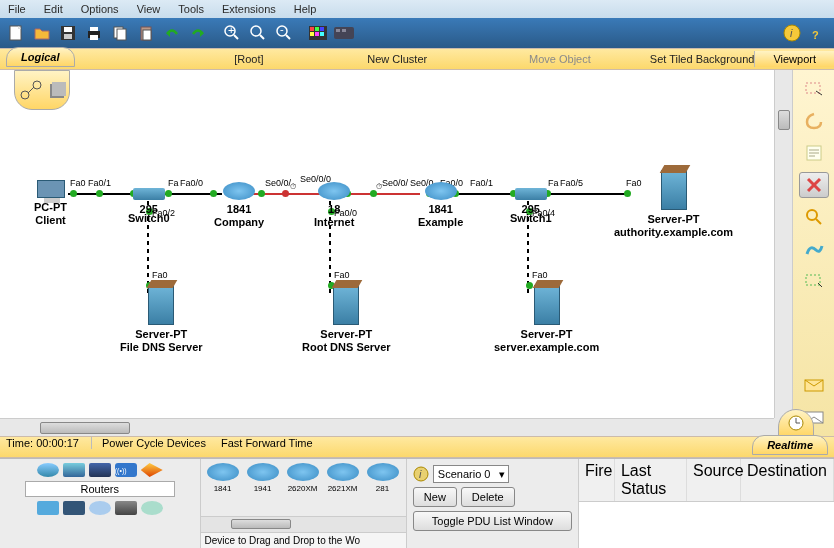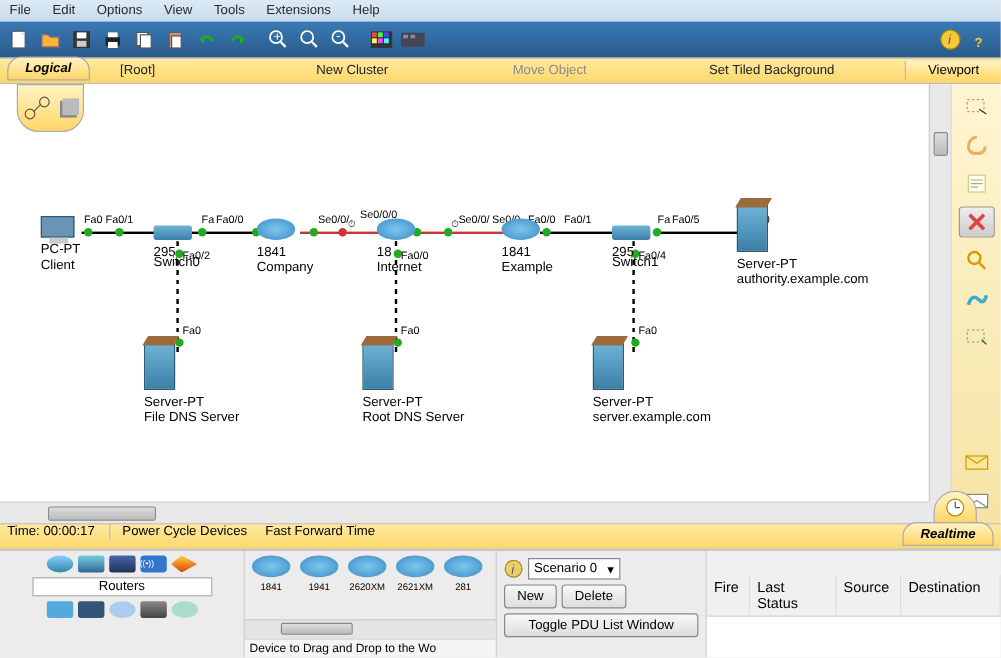--- a/index.html
+++ b/index.html
@@ -8,39 +8,39 @@
 .menubar { background: linear-gradient(#dceaf5, #c8dcec); display: flex; gap: 18px; padding: 2px 8px; height: 18px; align-items: center; }
 .menubar span { color: #2a2a2a; cursor: default; }
 
 .toolbar { background: linear-gradient(#3a7ab8, #2a5a88); height: 30px; display: flex; align-items: center; padding: 0 4px; gap: 2px; }
 .tb-btn { width: 24px; height: 24px; display: flex; align-items: center; justify-content: center; cursor: pointer; border-radius: 2px; }
 .tb-sep { width: 6px; }
 .tb-spacer { flex: 1; }
 
 .logical-bar { background: linear-gradient(#ffe9a0, #fcd86c); height: 22px; display: flex; align-items: center; border-top: 1px solid #cba; border-bottom: 1px solid #cba; position: relative; }
 .logical-tab { background: linear-gradient(#fff3c4, #ffd666); border: 1px solid #aaa; border-radius: 12px 12px 0 0; padding: 3px 14px; font-weight: bold; font-style: italic; position: absolute; left: 6px; top: -2px; z-index: 2; text-align: center; }
-.lb-item { flex: 1; text-align: left; color: #222; cursor: pointer; }
+.lb-item { flex: 1; text-align: right; color: #222; cursor: pointer; }
 .lb-item.disabled { color: #8a8a8a; }
 .lb-viewport { background: linear-gradient(#fff3c4, #ffd666); padding: 2px 18px; border-left: 1px solid #bbb; }
 
 .main-area { flex: 1; display: flex; position: relative; background: #fff; overflow: hidden; }
 .workspace { flex: 1; position: relative; overflow: hidden; }
 .side-tools { width: 42px; background: linear-gradient(#fff5d1, #f5e4a4); display: flex; flex-direction: column; align-items: center; gap: 6px; padding: 6px 0; border-left: 1px solid #ccc; }
 .side-btn { width: 30px; height: 26px; display: flex; align-items: center; justify-content: center; cursor: pointer; border-radius: 3px; }
 .side-btn.active { background: linear-gradient(#eee, #ccc); border: 1px solid #999; }
 
 .vscroll { position: absolute; right: 0; top: 0; bottom: 18px; width: 18px; background: #e8e8e8; border-left: 1px solid #ccc; }
 .hscroll { position: absolute; left: 0; right: 18px; bottom: 0; height: 18px; background: #e8e8e8; border-top: 1px solid #ccc; display: flex; align-items: center; }
 .hscroll .thumb { width: 90px; height: 12px; background: linear-gradient(#ddd,#bbb); border: 1px solid #888; border-radius: 2px; margin-left: 40px; }
 .vscroll .vthumb { width: 12px; height: 20px; background: linear-gradient(#ddd,#bbb); border: 1px solid #888; border-radius: 2px; margin: 40px auto; }
 .scroll-corner { position: absolute; right: 0; bottom: 0; width: 18px; height: 18px; background: #e8e8e8; }
 
 .logical-icon-box { position: absolute; left: 14px; top: 0; width: 56px; height: 40px; background: linear-gradient(#fff3c4, #ffd666); border: 1px solid #aaa; border-radius: 0 0 18px 18px; display: flex; align-items: center; justify-content: center; gap: 4px; z-index: 5; }
 
-.device { position: absolute; text-align: left; font-size: 10px; color: #000; }
+.device { position: absolute; text-align: center; font-size: 10px; color: #000; font-weight: bold; }
 .device .lbl { margin-top: 2px; line-height: 11px; white-space: nowrap; }
 .link-label { position: absolute; font-size: 9px; color: #000; white-space: nowrap; }
 
 .realtime-bar { background: linear-gradient(#ffe9a0, #fcd86c); height: 22px; display: flex; align-items: flex-start; border-top: 1px solid #cba; border-bottom: 1px solid #cba; padding: 0 6px; position: relative; }
 .rt-time { padding-right: 12px; border-right: 1px solid #bbb; margin-right: 10px; }
 .rt-actions span { margin-right: 12px; cursor: pointer; }
 .realtime-tab { position: absolute; right: 6px; top: -2px; background: linear-gradient(#fff3c4, #ffd666); border: 1px solid #aaa; border-radius: 12px 12px 0 0; padding: 3px 14px; font-weight: bold; font-style: italic; }
 .rt-clock { position: absolute; right: 20px; top: -28px; width: 36px; height: 28px; background: linear-gradient(#fff3c4,#ffd666); border: 1px solid #aaa; border-radius: 18px 18px 0 0; display:flex; align-items:center; justify-content:center; }
 
 .bottom-panel { height: 90px; display: flex; background: #ececec; border-top: 1px solid #bbb; }
@@ -54,21 +54,21 @@
 .bp-mid-scroll { height: 16px; background: #e4e4e4; border-top: 1px solid #ccc; position: relative; }
 .bp-mid-scroll .th { position:absolute; left:30px; top:2px; width:60px; height:10px; background:linear-gradient(#ddd,#bbb); border:1px solid #888; border-radius:2px;}
 .bp-hint { font-size: 10px; padding: 2px 4px; background: #f5f5f5; border-top: 1px solid #ccc; white-space: nowrap; overflow: hidden; }
 .bp-ctrl { width: 175px; padding: 6px; display: flex; flex-direction: column; gap: 4px; border-right: 1px solid #ccc; }
 .bp-ctrl-row { display: flex; gap: 4px; align-items: center; }
 .btn { background: linear-gradient(#f8f8f8,#ddd); border: 1px solid #888; border-radius: 3px; padding: 3px 10px; cursor: pointer; font-size: 11px; }
 .select { background: #fff; border: 1px solid #888; padding: 2px 18px 2px 4px; font-size: 11px; position: relative; }
 .select::after { content: "▾"; position: absolute; right: 4px; }
 .bp-pdu { flex: 1; display: flex; flex-direction: column; }
 .pdu-header { display: flex; background: #f0f0f0; border-bottom: 1px solid #ccc; }
-.pdu-header span { padding: 3px 6px; font-size: 12px; border-right: 1px solid #ddd; margin-top: 20px; }
+.pdu-header span { padding: 3px 6px; font-size: 16px; border-right: 1px solid #ddd; }
 .pdu-body { flex: 1; background: #fff; }
 
 .sm-icon { width: 22px; height: 14px; border-radius: 2px; }
 .router-icon { width: 32px; height: 18px; background: radial-gradient(#7ec5f0,#3a8cc4); border-radius: 50%; display:inline-block; }
 .server-icon { width: 26px; height: 40px; background: linear-gradient(#6fb5d8,#3b7fa5); border:1px solid #2a5a75; display:inline-block; position:relative;}
 .server-icon::before { content:""; position:absolute; top:-6px; left:0; width:26px; height:8px; background:#9d6a3a; transform:skewX(-30deg);}
 .pc-icon { width:28px; height:18px; background:#6b94b4; border:1px solid #2a5a75; display:inline-block; position:relative;}
 .pc-icon::after { content:""; position:absolute; bottom:-6px; left:6px; width:16px; height:5px; background:#ccc;}
 .switch-icon { width:32px; height:12px; background:linear-gradient(#6fb5d8,#3b7fa5); border-radius:2px; display:inline-block;}
 

